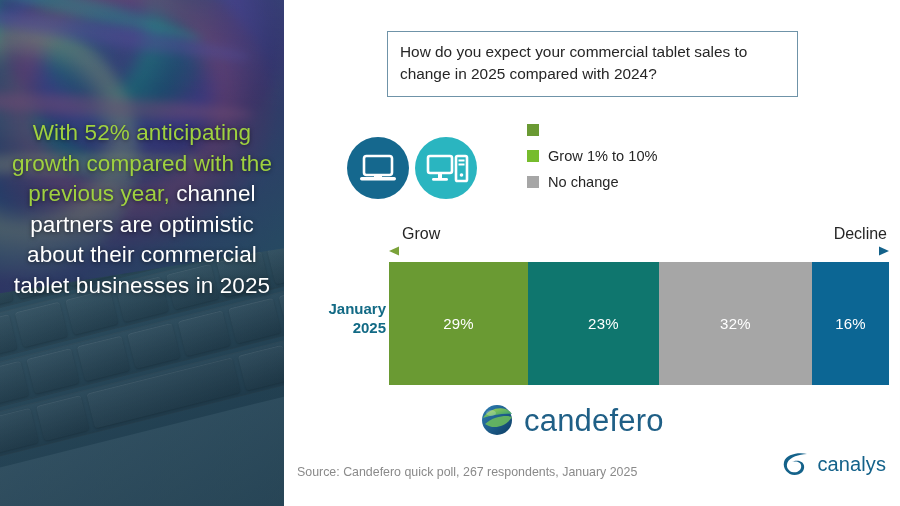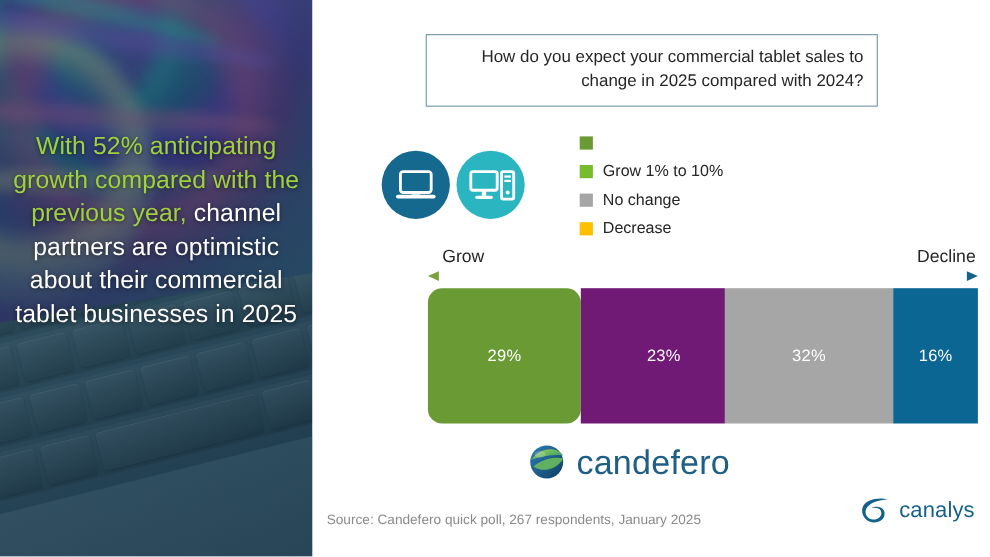--- a/index.html
+++ b/index.html
@@ -136,21 +136,21 @@
     background: #ffffff;
   }
 
   #question-box {
     position: absolute;
     left: 103px; top: 31px;
     width: 411px;
     box-sizing: border-box;
     border: 1px solid #6f93a8;
     padding: 9px 12px 11px;
-    text-align: right;
+    text-align: left;
     color: #262626;
     font-size: 15.4px;
     line-height: 22px;
   }
 
   
   .dev-icon {
     position: absolute;
     width: 62px; height: 62px;
     border-radius: 50%;
@@ -357,49 +357,49 @@
         <span class="legend-swatch" style="background:#6a9a33;"></span>
       </div>
       <div class="legend-row">
         <span class="legend-swatch" style="background:#76bc2d;"></span>
         <span class="legend-label">Grow 1% to 10%</span>
       </div>
       <div class="legend-row">
         <span class="legend-swatch" style="background:#a6a6a6;"></span>
         <span class="legend-label">No change</span>
       </div>
-      <div class="legend-row">
-        <span class="legend-swatch" style="background:#ffc000;"></span>
-        <span class="legend-label">Decrease</span>
-      </div>
     </div>
 
     <div id="axis-wrap">
       <span class="axis-end" id="axis-grow">Grow</span>
       <span class="axis-end" id="axis-decline">Decline</span>
       <svg id="axis-arrow" viewBox="0 0 500 12" preserveAspectRatio="none" aria-hidden="true">
         <defs>
           <linearGradient id="axGrad" x1="0" y1="0" x2="1" y2="0">
             <stop offset="0%" stop-color="#7ba23a"></stop>
             <stop offset="48%" stop-color="#a8b48a"></stop>
             <stop offset="100%" stop-color="#14628a"></stop>
           </linearGradient>
         </defs>
         <line x1="8" y1="6" x2="492" y2="6" stroke="url(#axGrad)" stroke-width="1.8"></line>
         <polygon points="0,6 10,1.5 10,10.5" fill="#7ba23a"></polygon>
         <polygon points="500,6 490,1.5 490,10.5" fill="#14628a"></polygon>
       </svg>
     </div>
 
+    <div id="bar-label">
+      <div>January</div>
+      <div>2025</div>
+    </div>
 
     <div id="bar">
-      <div class="bar-seg" style="background:#6a9a33; width:29%;border-radius:13px;">
+      <div class="bar-seg" style="background:#6a9a33; width:29%;">
         <span>29%</span>
       </div>
-      <div class="bar-seg" style="background:#701a75; width:23%;padding-left:20px;">
+      <div class="bar-seg" style="background:#0f766e; width:23%;padding-left:20px;">
         <span>23%</span>
       </div>
       <div class="bar-seg" style="background:#a6a6a6; width:32%;">
         <span>32%</span>
       </div>
       <div class="bar-seg" style="background:#0c6694; width:16%;">
         <span>16%</span>
       </div>
     </div>
 

